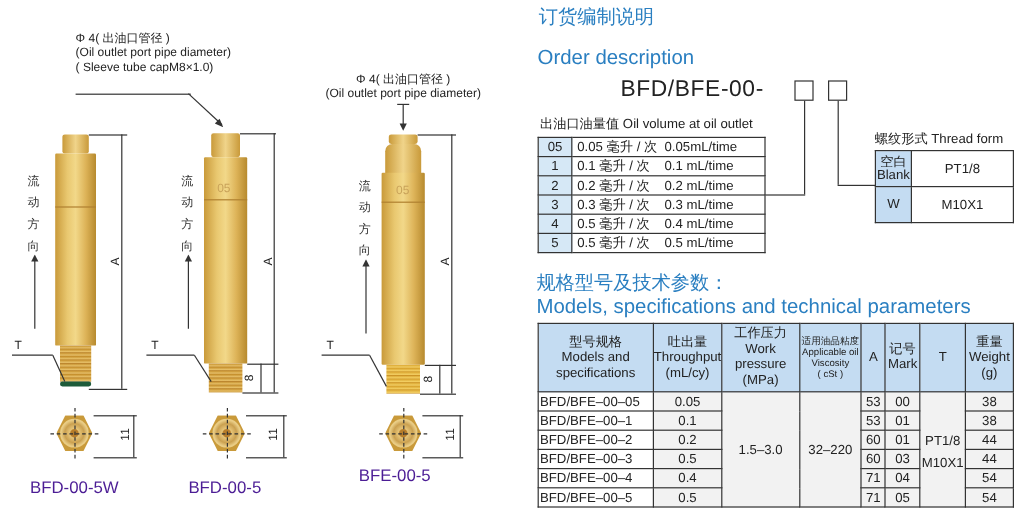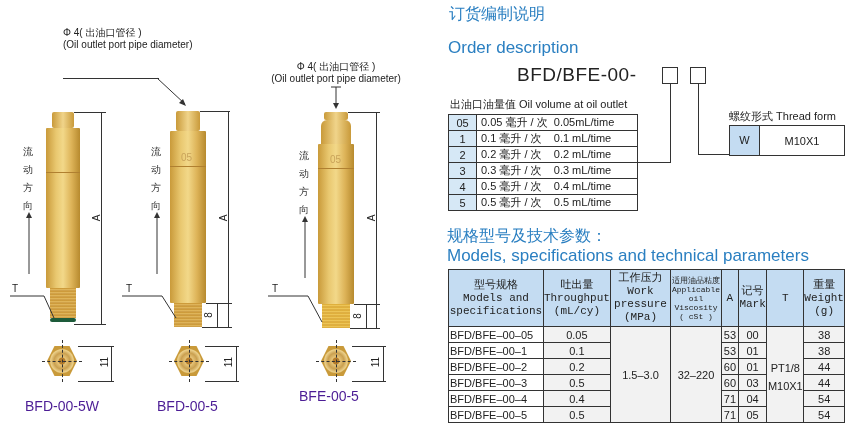--- a/index.html
+++ b/index.html
@@ -32,20 +32,21 @@
   .spec th.small { font-size: 8px; line-height: 9px; }
 </style>
 </head>
 <body>
 
 <div>
 
   <div class="abs note" style="left:63px;top:27px;">
     <div>Φ 4( 出油口管径 )</div>
     <div>(Oil outlet port pipe diameter)</div>
+    <div>( Sleeve tube capM8×1.0)</div>
   </div>
   <div class="abs hline" style="left:63px;top:78px;width:96px;"></div>
   <svg class="abs" style="left:155px;top:76px;" width="36" height="32">
     <line x1="2" y1="2" x2="30" y2="28" stroke="#333" stroke-width="1"></line>
     <polygon points="31,30 24,27 28,23" fill="#333"></polygon>
   </svg>
 
   <div class="abs note note-center" style="left:266px;top:61px;width:140px;">
     <div>Φ 4( 出油口管径 )</div>
     <div>(Oil outlet port pipe diameter)</div>
@@ -218,34 +219,41 @@
           <td class="k">5</td>
           <td><span>0.5 毫升 / 次</span>&nbsp;&nbsp;&nbsp;&nbsp;<span>0.5 mL/time</span></td>
         </tr>
     </tbody>
   </table>
 
   <div class="abs note" style="left:729px;top:110px;font-size:11px;">螺纹形式 Thread form</div>
   <table class="abs thr" style="left:729px;top:125px;width:116px;">
     <tbody>
       <tr style="height:30px;">
+        <td class="k">
+            <div>空白</div>
+            <div>Blank</div>
+          </td>
+        <td>PT1/8</td>
+      </tr>
+      <tr style="height:30px;">
         <td class="k">W</td>
         <td>M10X1</td>
       </tr>
     </tbody>
   </table>
 </div>
 
 <div>
   <div class="abs h-cn" style="left:447px;top:226px;">规格型号及技术参数：</div>
   <div class="abs h-en" style="left:447px;top:246px;">Models, specifications and technical parameters</div>
 
   <table class="abs spec" style="left:448px;top:269px;width:397px;">
     <thead>
-      <tr style="height:48px;font-family:Liberation Mono, monospace;">
+      <tr style="height:48px;">
         <th style="width:96px;">
             <div>型号规格</div>
             <div>Models and</div>
             <div>specifications</div>
           </th>
         <th style="width:57px;">
             <div>吐出量</div>
             <div>Throughput</div>
             <div>(mL/cy)</div>
           </th>

